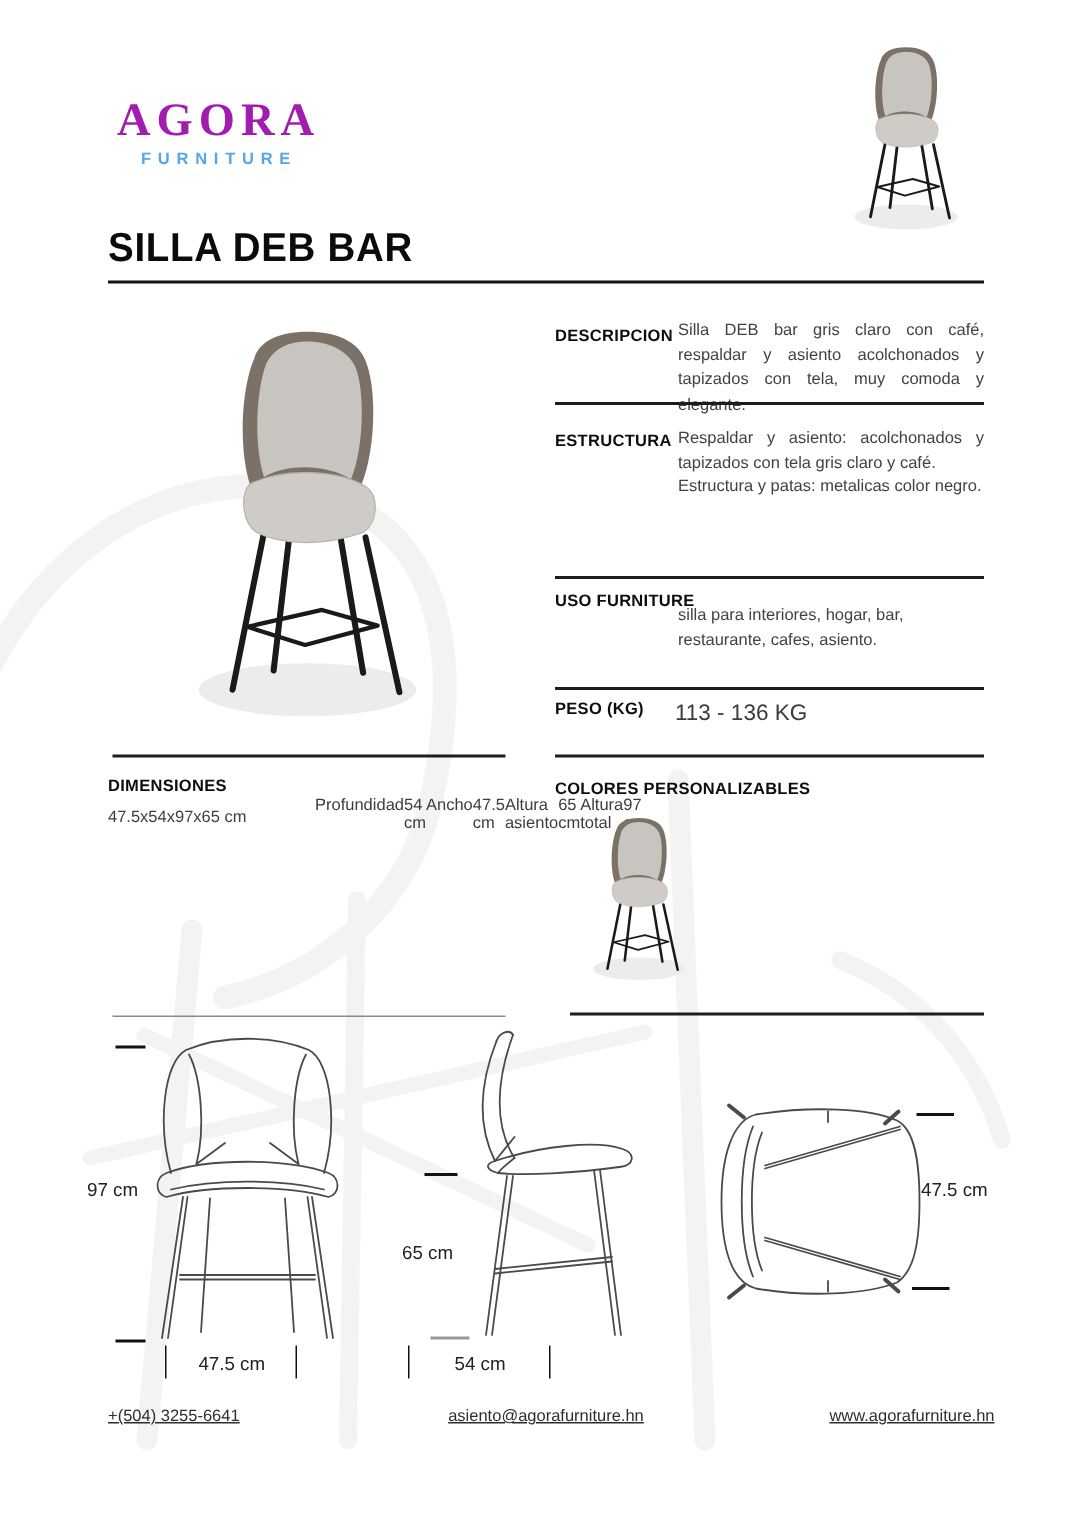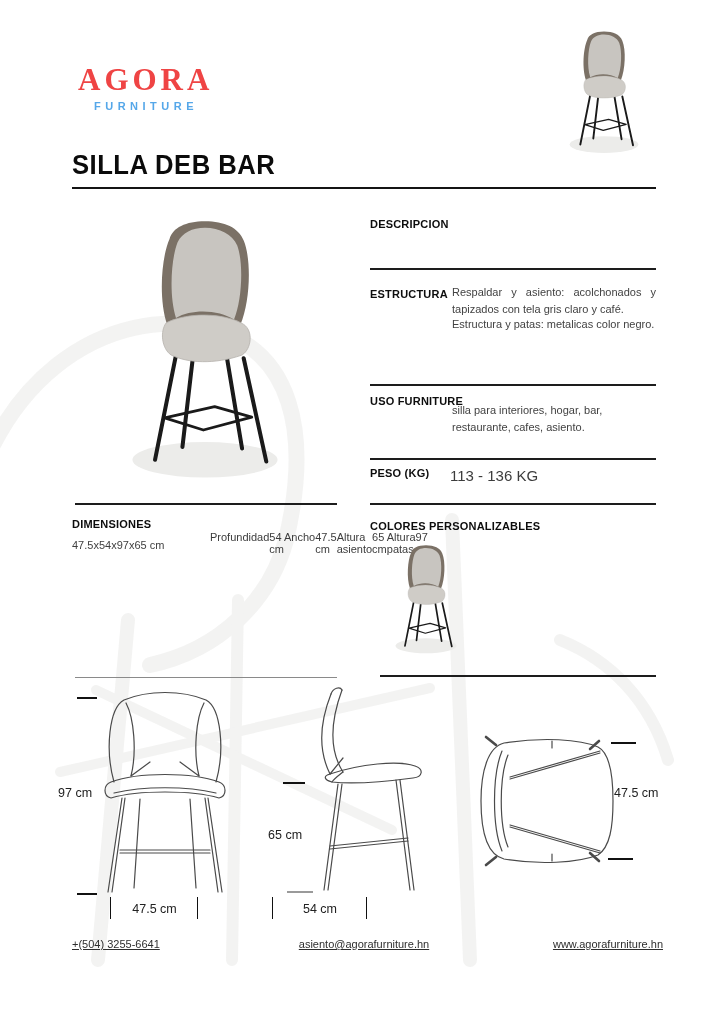--- a/index.html
+++ b/index.html
@@ -5,21 +5,21 @@
   * { margin:0; padding:0; box-sizing:border-box; }
   html,body { background:#ffffff; }
   body { font-family:"Liberation Sans", sans-serif; color:#111; }
   .page { position:relative; width:724px; height:1024px; margin:0 auto; background:#fff; overflow:hidden; }
   .abs { position:absolute; }
 
   
   .watermark { position:absolute; left:0; top:0; width:724px; height:1024px; opacity:.55; pointer-events:none; }
 
   
-  .logo-name { font-family:"Liberation Serif", serif; font-weight:700; font-size:31px; letter-spacing:4px; color:#ef4444; }
+  .logo-name { font-family:"Liberation Serif", serif; font-weight:700; font-size:31px; letter-spacing:4px; color:#a21caf; }
   .logo-tag  { font-size:11px; font-weight:700; letter-spacing:4.5px; color:#55a7e9; padding-left:16px; margin-top:2px; }
 
   
   .title { font-size:27px; font-weight:800; letter-spacing:.5px; color:#0b0b0b; transform:scaleX(.95); transform-origin:left; white-space:nowrap; }
   .rule { background:#141414; height:2px; }
   .rule-thin { background:#1d1d1d; height:1.5px; }
   .rule-gray { background:#8a8a8a; height:1px; }
 
   
   .spec-label { font-size:11px; font-weight:700; color:#0d0d0d; letter-spacing:.2px; }
@@ -89,20 +89,21 @@
   </svg>
 
   <div class="abs title" style="left:72px; top:150px;">SILLA DEB BAR</div>
   <div class="abs rule" style="left:72px; top:187px; width:584px;"></div>
 
   <svg class="abs" style="left:105px; top:218px;" width="200" height="266" viewBox="0 0 200 330">
     <use href="#chairSym"></use>
   </svg>
 
   <div class="abs spec-label" style="left:370px; top:218px;">DESCRIPCION</div>
+  <div class="abs spec-text" style="left:452px; top:212px; width:204px;">Silla DEB bar gris claro con café, respaldar y asiento acolchonados y tapizados con tela, muy comoda y elegante.</div>
   <div class="abs rule-thin" style="left:370px; top:268px; width:286px;"></div>
 
   <div class="abs spec-label" style="left:370px; top:288px;">ESTRUCTURA</div>
   <div class="abs spec-text" style="left:452px; top:284px; width:204px;">Respaldar y asiento: acolchonados y tapizados con tela gris claro y café.</div>
   <div class="abs spec-text left" style="left:452px; top:316px; width:204px;">Estructura y patas: metalicas color negro.</div>
   <div class="abs rule-thin" style="left:370px; top:384px; width:286px;"></div>
 
   <div class="abs spec-label" style="left:370px; top:395px;">USO FURNITURE</div>
   <div class="abs spec-text left" style="left:452px; top:402px; width:195px;">silla para interiores, hogar, bar, restaurante, cafes, asiento.</div>
   <div class="abs rule-thin" style="left:370px; top:458px; width:286px;"></div>
@@ -122,21 +123,21 @@
     </div>
     <div class="dim-row">
       <span>Ancho</span>
       <span>47.5 cm</span>
     </div>
     <div class="dim-row">
       <span>Altura asiento</span>
       <span>65 cm</span>
     </div>
     <div class="dim-row">
-      <span>Altura patas</span>
+      <span>Altura total</span>
       <span>97 cm</span>
     </div>
   </div>
 
   <div class="abs spec-label" style="left:370px; top:520px;">COLORES PERSONALIZABLES</div>
   <svg class="abs" style="left:388px; top:544px;" width="76" height="112" viewBox="0 0 200 330">
     <use href="#chairSym"></use>
   </svg>
 
   <div class="abs rule-gray" style="left:75px; top:677px; width:262px;"></div>

